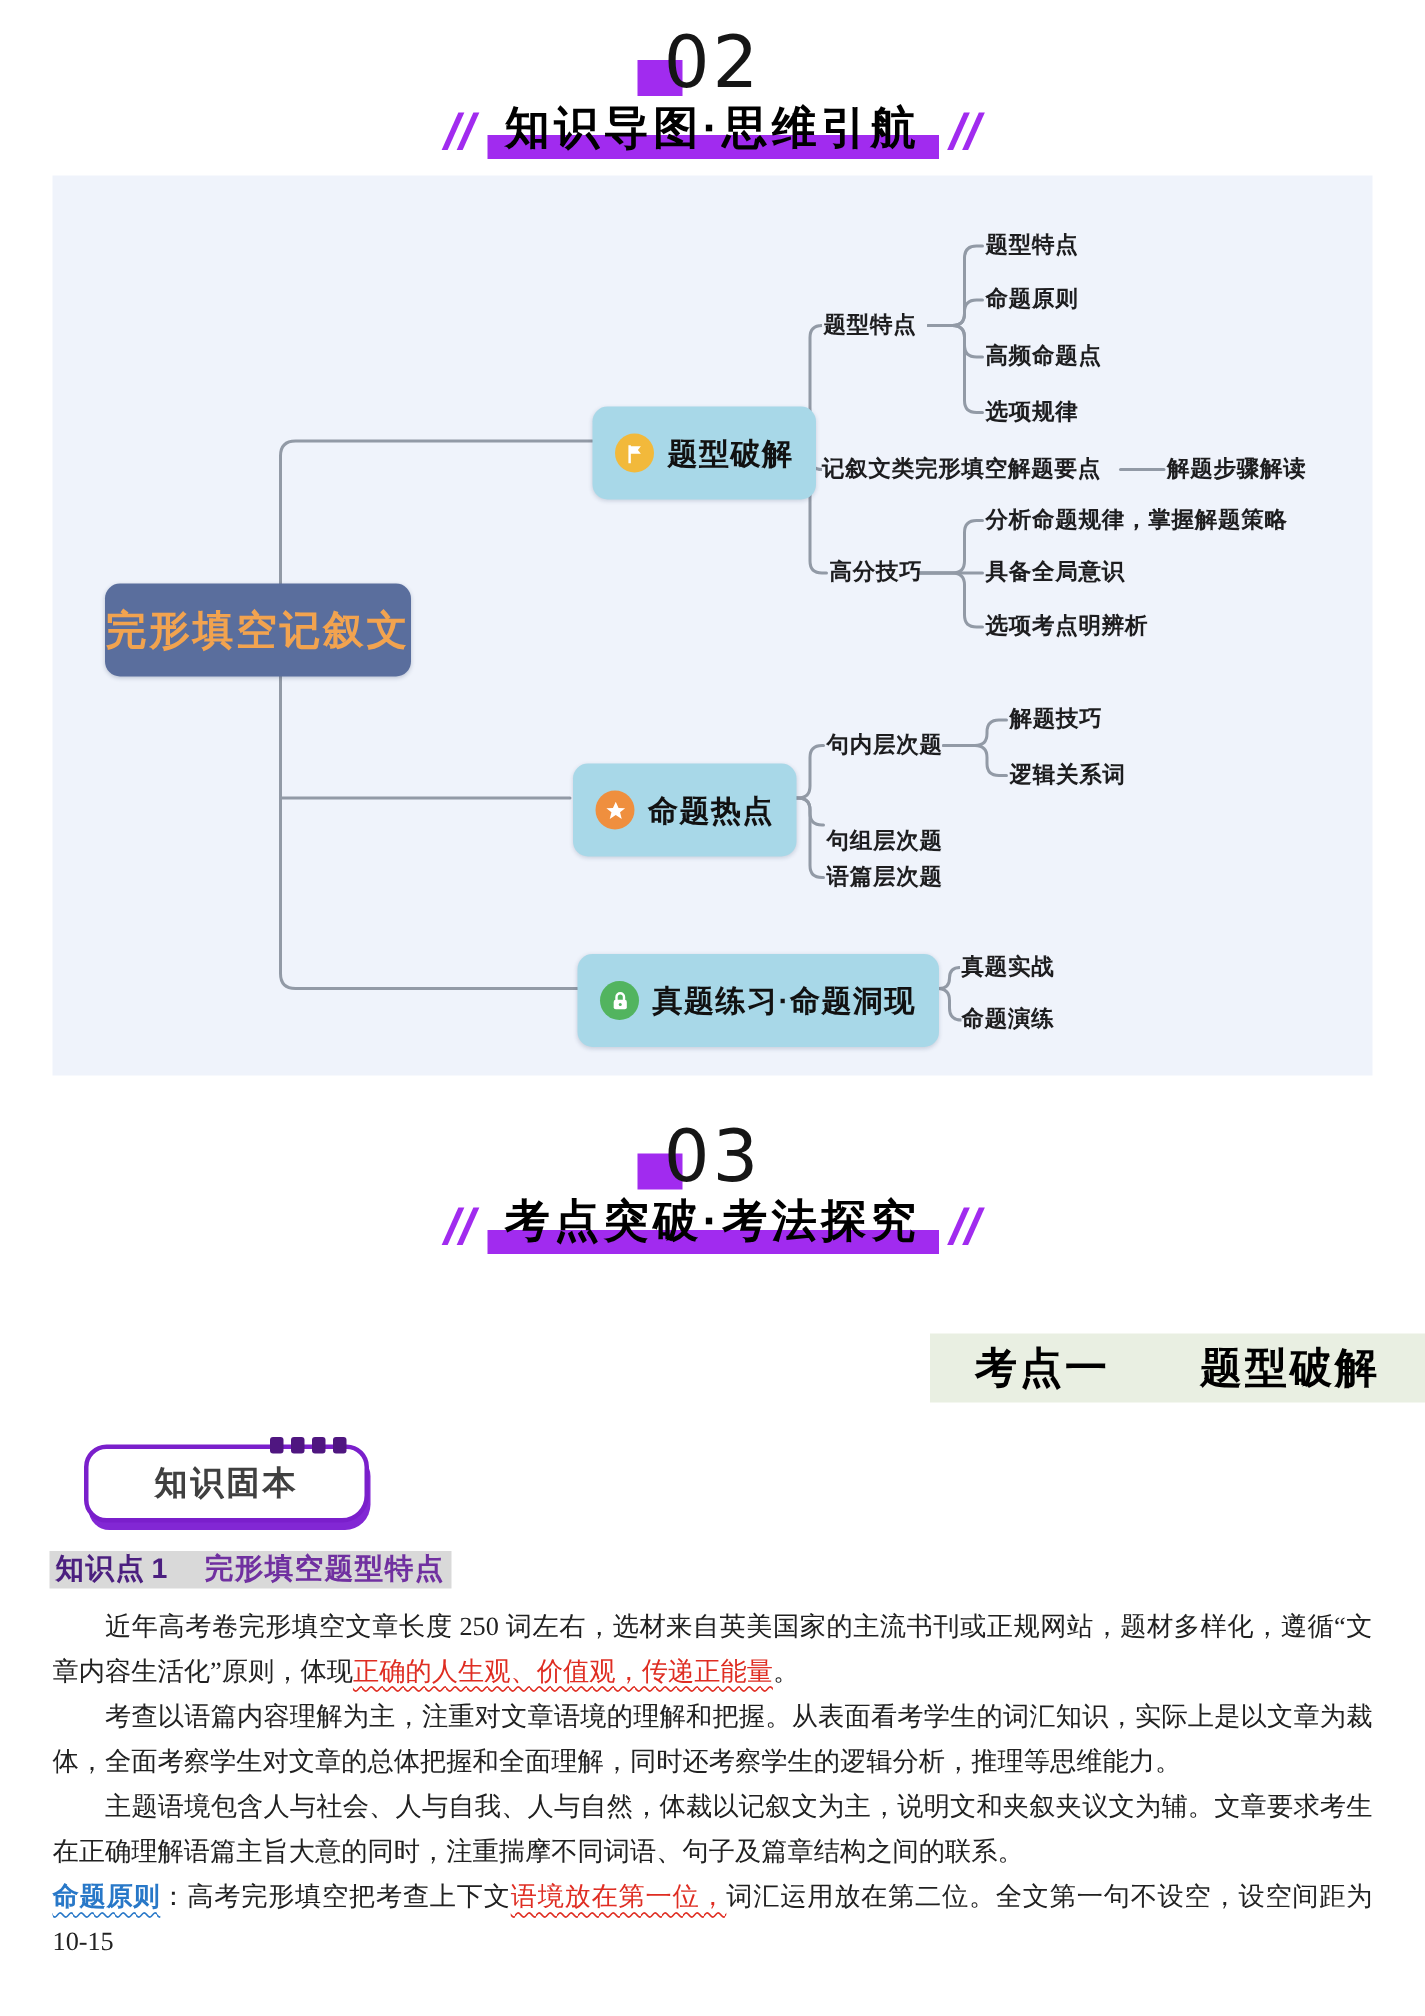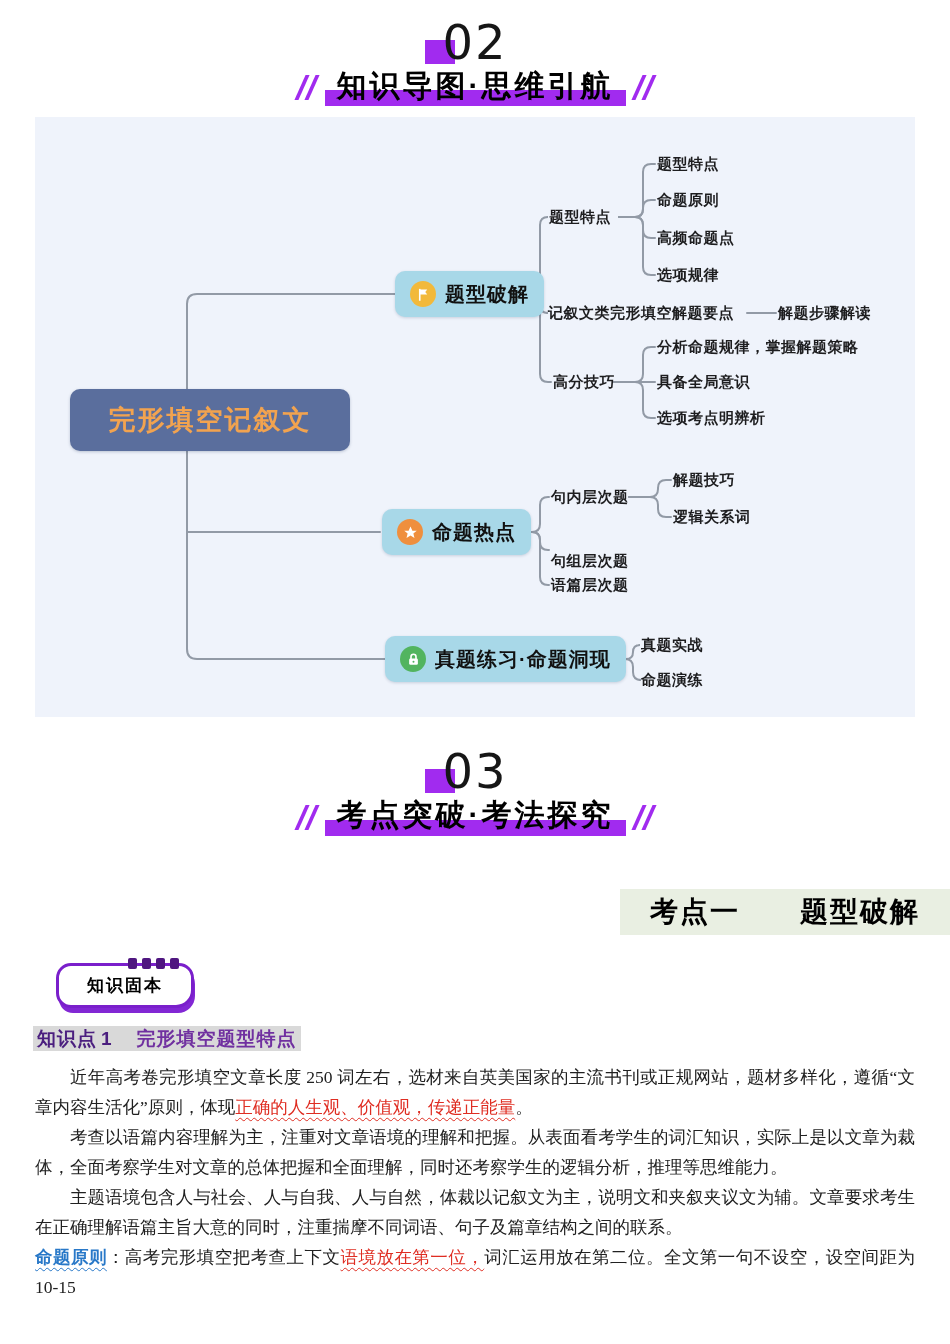--- a/index.html
+++ b/index.html
@@ -29,45 +29,45 @@
   .slash-pair{display:flex;gap:6px;margin-bottom:3px}
   .slash{width:4px;height:25px;background:var(--purple);transform:skewX(-24deg)}
   .sec-title{position:relative;padding:0 10px}
   .sec-title .bar{position:absolute;left:-2px;right:-2px;bottom:-3px;height:16px;background:var(--purple)}
   .sec-title .txt{position:relative;font-weight:900;font-size:30px;line-height:1.15;color:#000;letter-spacing:3px}
 
   
   .mindmap{position:relative;width:880px;height:600px;margin:14px 0 0 35px;background:var(--map-bg)}
   #map-lines{position:absolute;inset:0;width:880px;height:600px}
   #map-lines path{fill:none;stroke:var(--line);stroke-width:2;stroke-linecap:round}
-  .root-node{position:absolute;left:35px;top:272px;width:280px;height:62px;
+  .root-node{position:absolute;left:35px;top:272px;width:204px;height:62px;
     background:var(--root-bg);border-radius:10px;display:flex;align-items:center;justify-content:center;
     box-shadow:0 1px 3px rgba(30,50,90,.25)}
   .root-node span{font-weight:900;font-size:27px;color:var(--root-text);letter-spacing:2px}
-  .branch-node{position:absolute;height:46px;background:var(--branch-bg);border-radius:10px;
+  .branch-node{position:absolute;height:62px;background:var(--branch-bg);border-radius:10px;
     display:flex;align-items:center;gap:9px;padding:0 15px;box-shadow:0 1px 3px rgba(30,50,90,.18)}
   .branch-node span.lbl{font-weight:900;font-size:20px;color:#111;letter-spacing:1px;white-space:nowrap}
   .icon-circle{width:26px;height:26px;border-radius:50%;display:flex;align-items:center;justify-content:center;flex:0 0 auto}
   .icon-circle svg{display:block}
   .ic-flag{background:#F2B93B}
   .ic-star{background:#EF8F3E}
   .ic-lock{background:#52B45F}
   .leaf{position:absolute;transform:translateY(-50%);font-weight:700;font-size:15px;line-height:1.2;
     color:#1d1d1f;white-space:nowrap;letter-spacing:.5px}
 
   
   .kaodian{text-align:right;margin-top:56px}
   .kaodian .inner{display:inline-block;background:#E9EFE2;padding:4px 30px;
     font-weight:900;font-size:28px;color:#000;letter-spacing:2px}
 
   
   .badge-wrap{margin:28px 0 0 56px}
   .badge{position:relative;display:inline-block;background:#fff;border:3px solid var(--purple-dark);
-    border-radius:15px 15px 18px 15px;padding:8px 28px;box-shadow:2px 6px 0 -1px #8227D4;
-    font-weight:900;font-size:17px;color:#000000;letter-spacing:2px}
+    border-radius:15px 15px 18px 15px;padding:8px 44px;box-shadow:2px 6px 0 -1px #8227D4;
+    font-weight:900;font-size:22px;color:#404040;letter-spacing:2px}
   .badge-dots{position:absolute;top:-8px;right:12px;display:flex;gap:5px}
   .badge-dots i{width:9px;height:11px;background:#4F1680;border-radius:2px}
 
   
   .kp-line{margin:18px 33px 0;font-size:19px;font-weight:900;letter-spacing:1px}
   .kp-line .hl{background:#D9D9D9;padding:2px 4px}
   .kp-prefix{color:#4B1F7F}
   .kp-num{color:#4B1F7F;padding:0 4px}
   .kp-title{color:var(--kp-purple)}
 

